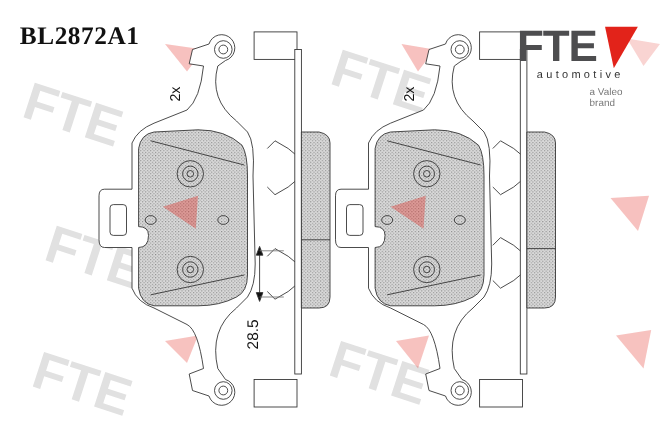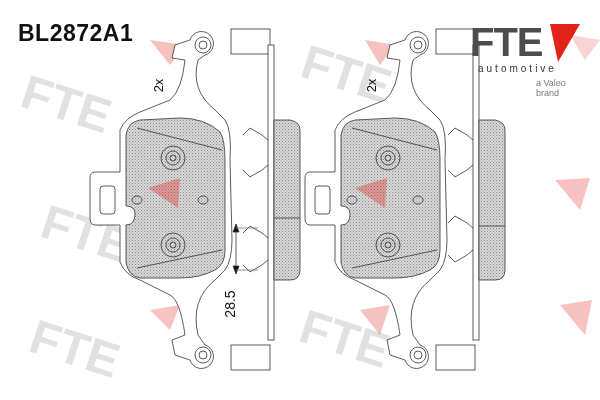--- a/index.html
+++ b/index.html
@@ -1,20 +1,20 @@
 <!DOCTYPE html>
 <html><head>
 <meta charset="utf-8">
 <style>
   html, body { margin:0; padding:0; background:#ffffff; }
   body { width:600px; height:400px; position:relative; overflow:hidden; font-family:"Liberation Sans", sans-serif; }
-  .part-number { position:absolute; left:18px; top:20px; font-size:23px; font-weight:bold; color:#111; letter-spacing:0.5px; }
+  .part-number { position:absolute; left:18px; top:20px; font-size:23px; font-weight:bold; color:#111; letter-spacing:0.5px;font-family:Liberation Serif, serif; }
   .logo { position:absolute; left:470px; top:22px; width:110px; height:70px; }
   .logo .fte { position:absolute; left:0; top:0; font-size:40px; font-weight:bold; color:#4d4d4f; letter-spacing:-1px; line-height:40px; }
-  .logo .auto { position:absolute; left:8px; top:41px; font-size:10px; letter-spacing:3px; color:#333; }
+  .logo .auto { position:absolute; left:18px; top:41px; font-size:10px; letter-spacing:3px; color:#333; }
   .logo .valeo { position:absolute; left:22px; top:56px; font-size:9px; color:#777;margin-left:44px; }
   svg.drawing { position:absolute; left:0; top:0; }
   .dim-label { position:absolute; font-size:14px; color:#111; transform:rotate(-90deg); transform-origin:center; }
   .qty-label { position:absolute; font-size:13px; color:#111; transform:rotate(-90deg); transform-origin:center; }
 </style>
 </head>
 <body>
 
 <svg class="drawing" width="600" height="400" viewBox="0 0 600 400">
   <defs>

